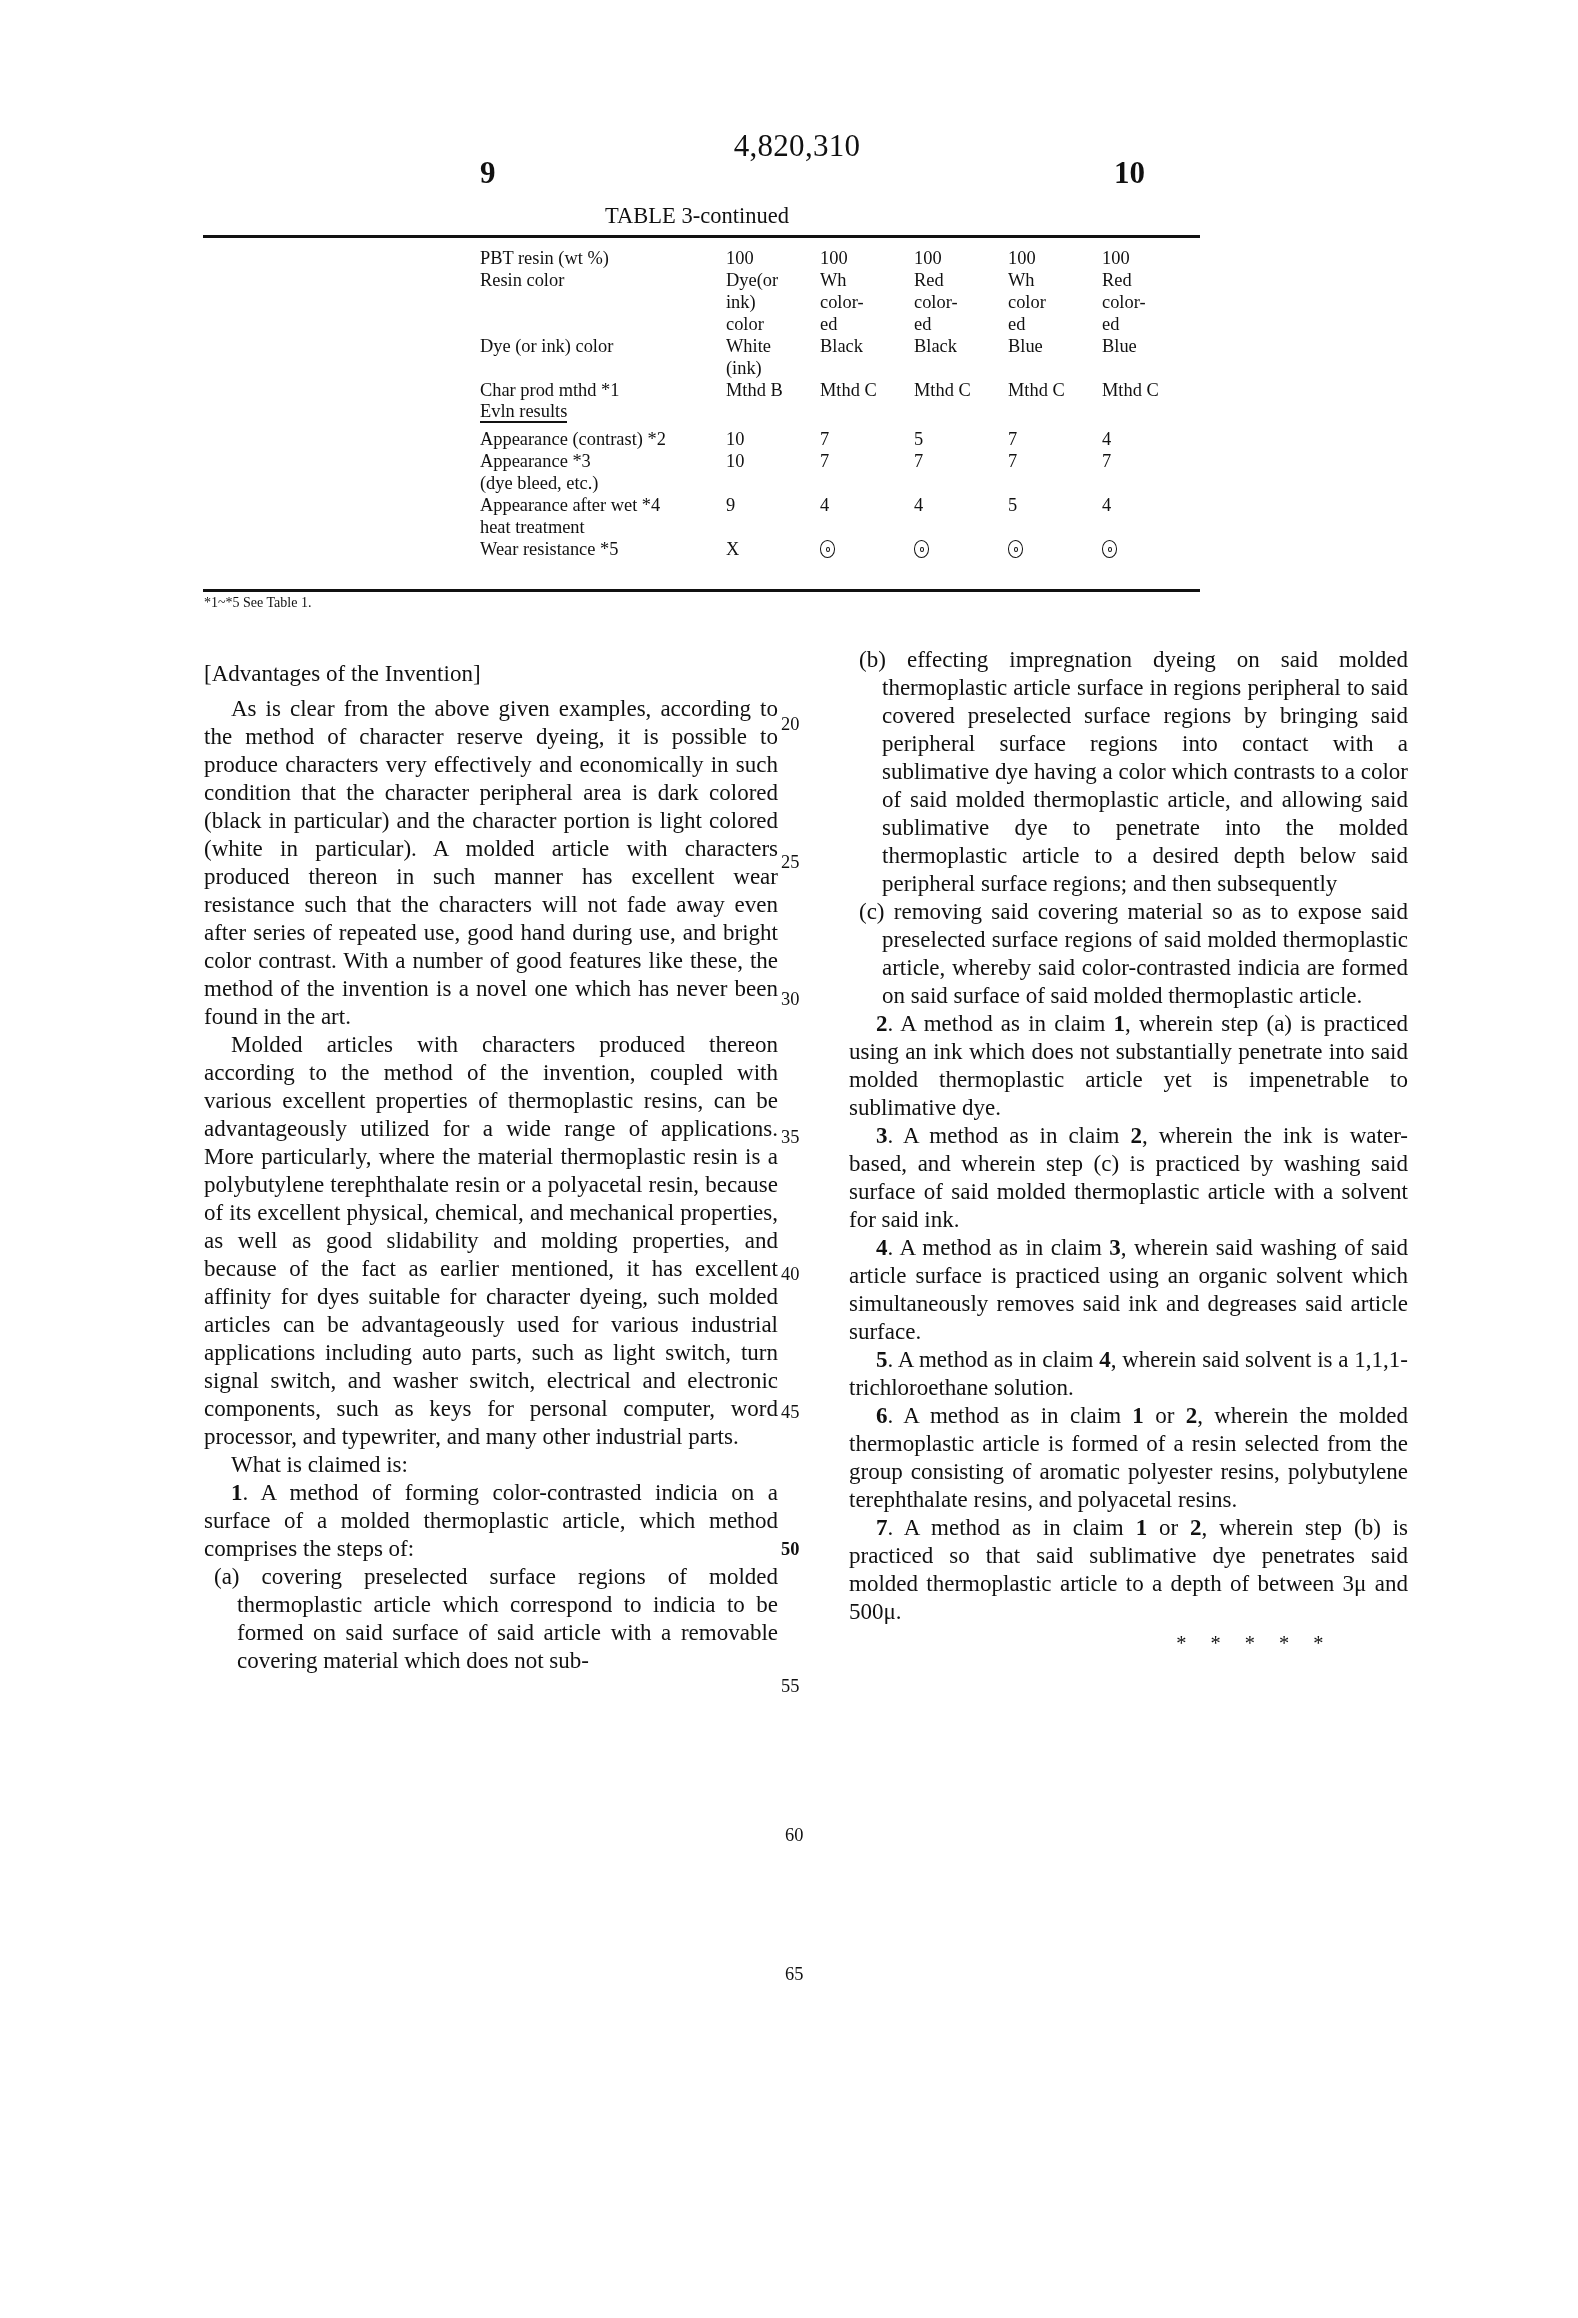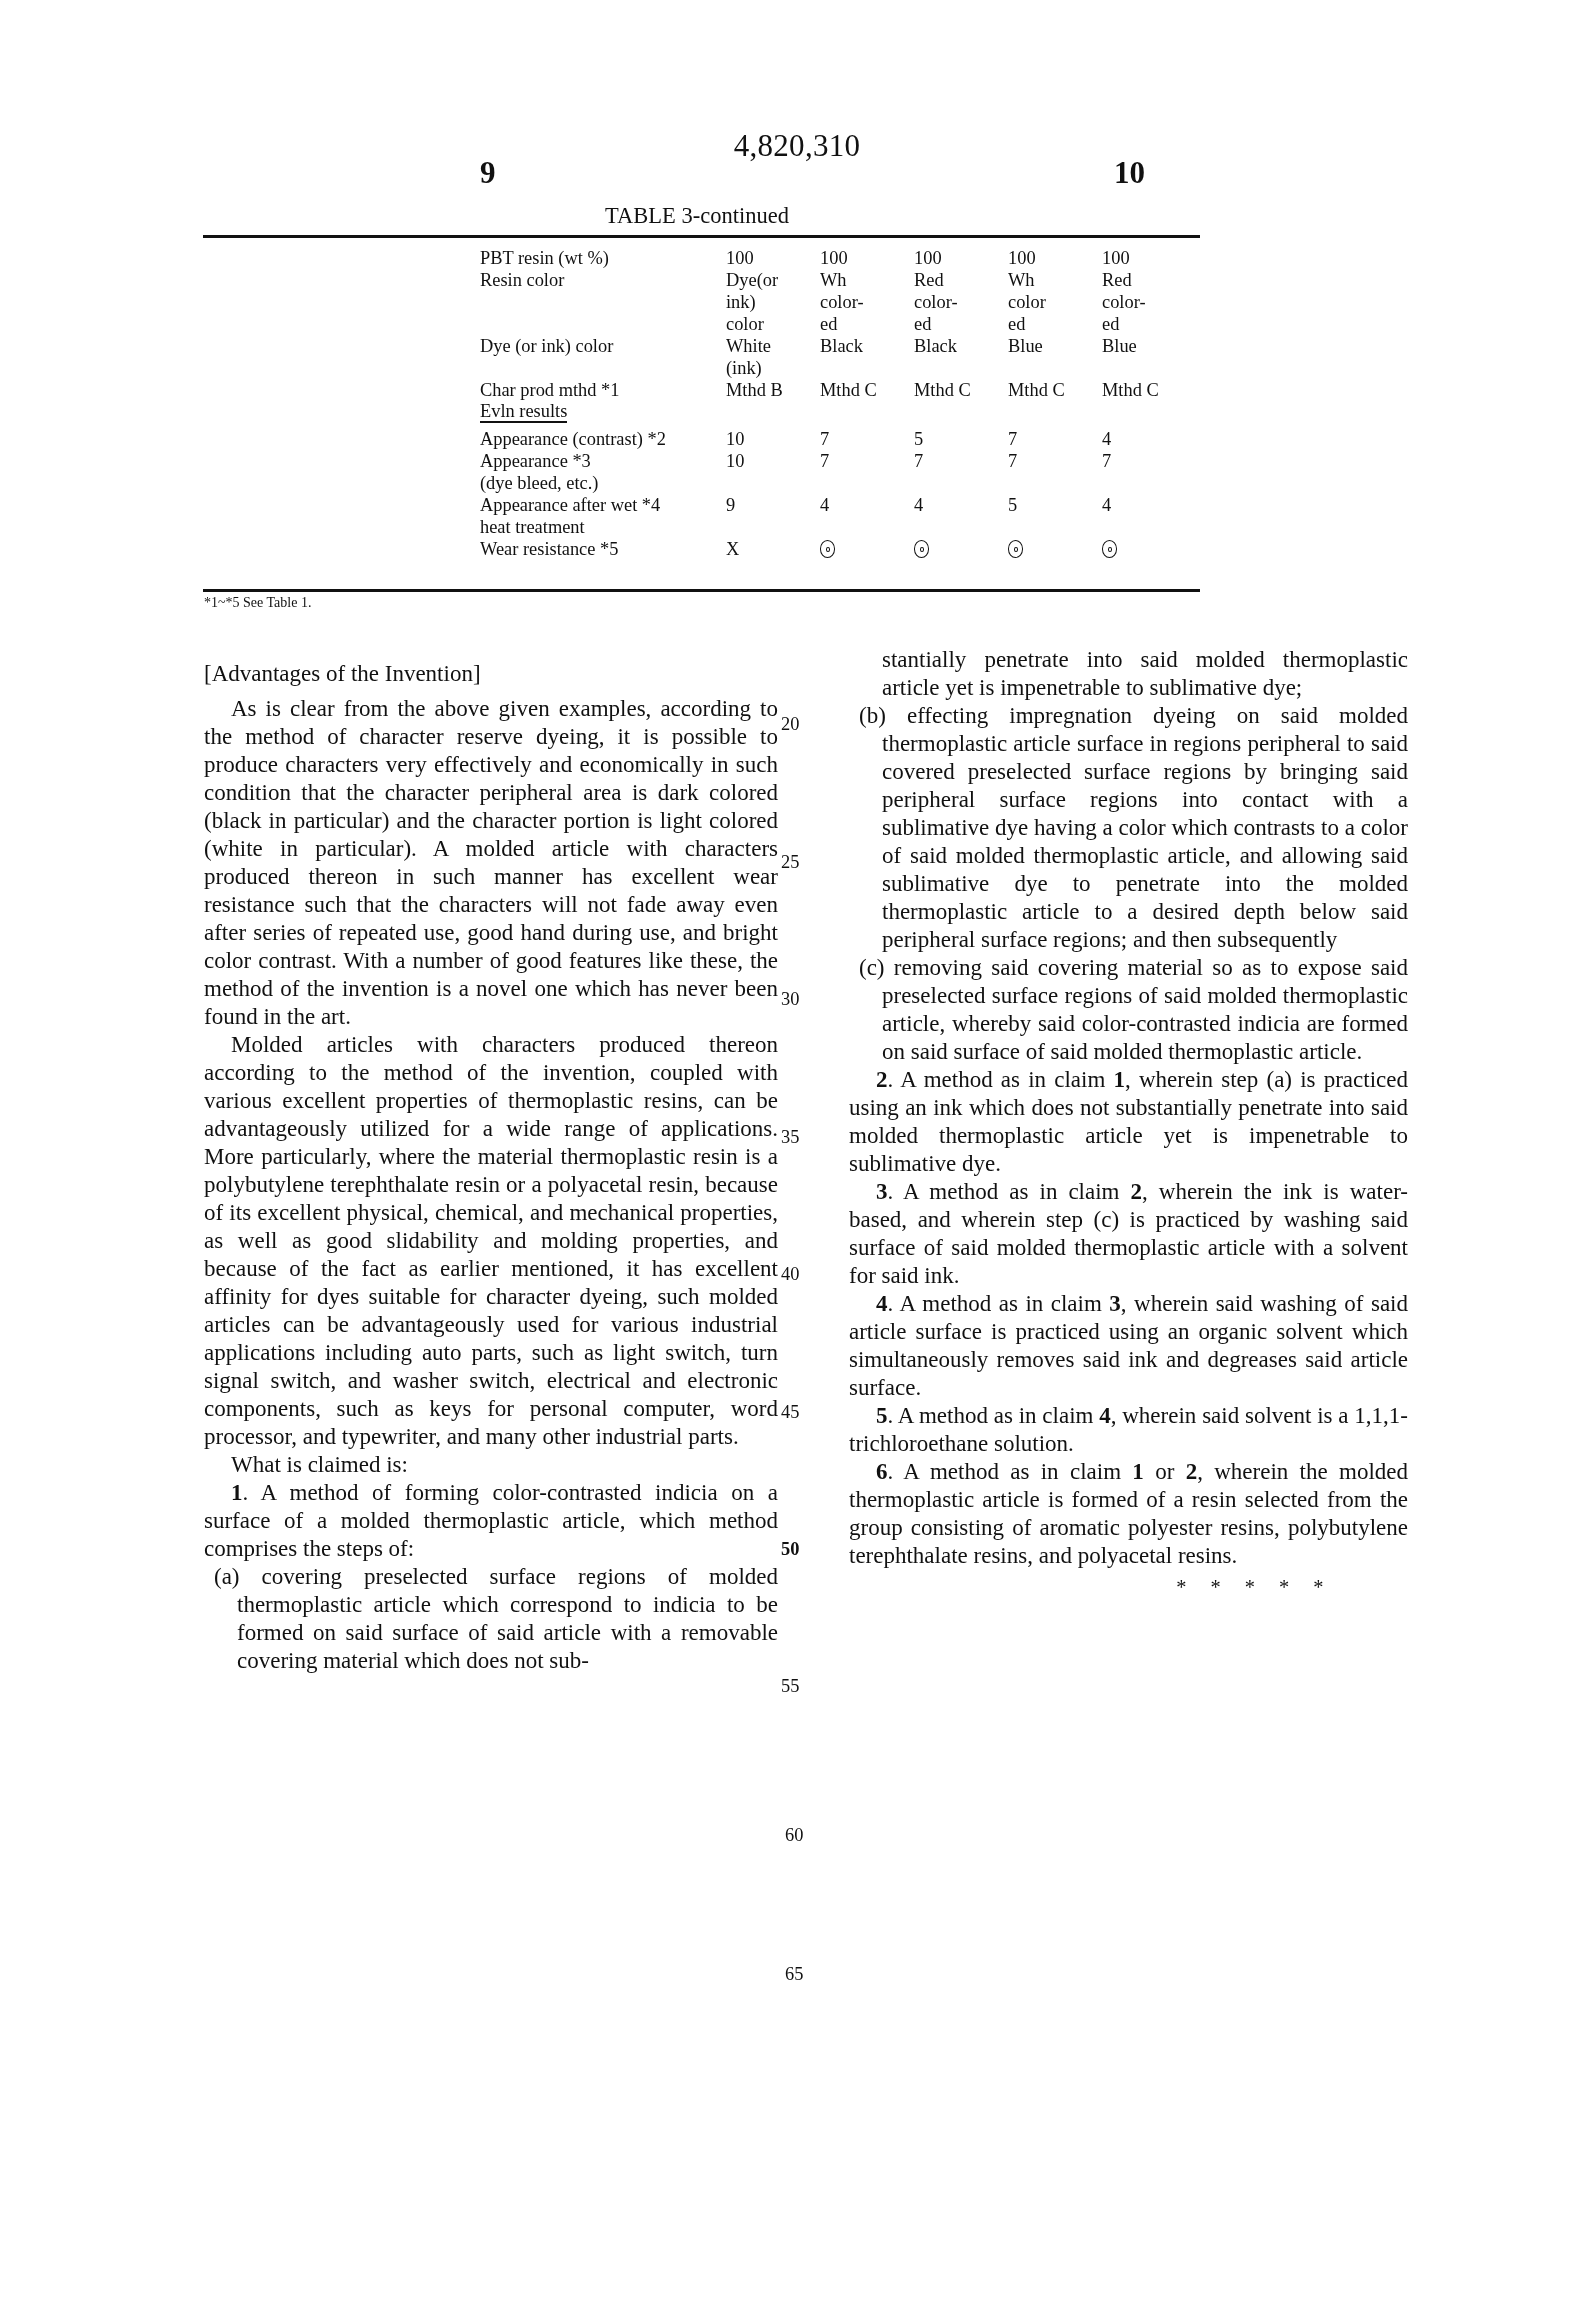--- a/index.html
+++ b/index.html
@@ -164,23 +164,23 @@
 <div class="abs linenum" style="top:989px;">30</div>
 <div class="abs linenum" style="top:1127px;">35</div>
 <div class="abs linenum" style="top:1264px;">40</div>
 <div class="abs linenum" style="top:1402px;">45</div>
 <div class="abs linenum" style="top:1539px;font-weight:bold;">50</div>
 <div class="abs linenum" style="top:1676px;">55</div>
 <div class="abs pagenum" style="left:785px; top:1825px;">60</div>
 <div class="abs pagenum" style="left:785px; top:1964px;">65</div>
 
 <div class="abs column right" style="top:646px;">
-  <p style="padding-left:33px;">stantially penetrate into said molded thermoplastic article yet is impenetrable to sublimative dye;</p>
   <p class="step">(b) effecting impregnation dyeing on said molded thermoplastic article surface in regions peripheral to said covered preselected surface regions by bringing said peripheral surface regions into contact with a sublimative dye having a color which contrasts to a color of said molded thermoplastic article, and allowing said sublimative dye to penetrate into the molded thermoplastic article to a desired depth below said peripheral surface regions; and then subsequently</p>
   <p class="step">(c) removing said covering material so as to expose said preselected surface regions of said molded thermoplastic article, whereby said color-contrasted indicia are formed on said surface of said molded thermoplastic article.</p>
   <p class="indent"><span class="bold">2</span><span>. A method as in claim </span><span class="bold">1</span><span>, wherein step (a) is practiced using an ink which does not substantially penetrate into said molded thermoplastic article yet is impenetrable to sublimative dye.</span></p>
   <p class="indent"><span class="bold">3</span><span>. A method as in claim </span><span class="bold">2</span><span>, wherein the ink is water-based, and wherein step (c) is practiced by washing said surface of said molded thermoplastic article with a solvent for said ink.</span></p>
   <p class="indent"><span class="bold">4</span><span>. A method as in claim </span><span class="bold">3</span><span>, wherein said washing of said article surface is practiced using an organic solvent which simultaneously removes said ink and degreases said article surface.</span></p>
   <p class="indent"><span class="bold">5</span><span>. A method as in claim </span><span class="bold">4</span><span>, wherein said solvent is a 1,1,1-trichloroethane solution.</span></p>
   <p class="indent"><span class="bold">6</span><span>. A method as in claim </span><span class="bold">1</span><span> or </span><span class="bold">2</span><span>, wherein the molded thermoplastic article is formed of a resin selected from the group consisting of aromatic polyester resins, polybutylene terephthalate resins, and polyacetal resins.</span></p>
+  <p class="indent"><span class="bold">7</span><span>. A method as in claim </span><span class="bold">1</span><span> or </span><span class="bold">2</span><span>, wherein step (b) is practiced so that said sublimative dye penetrates said molded thermoplastic article to a depth of between 3μ and 500μ.</span></p>
   <p class="stars" style="text-align:right; padding-right:75px; margin-top:2.7px;">* * * * *</p>
 </div>
 
 
 </body></html>

